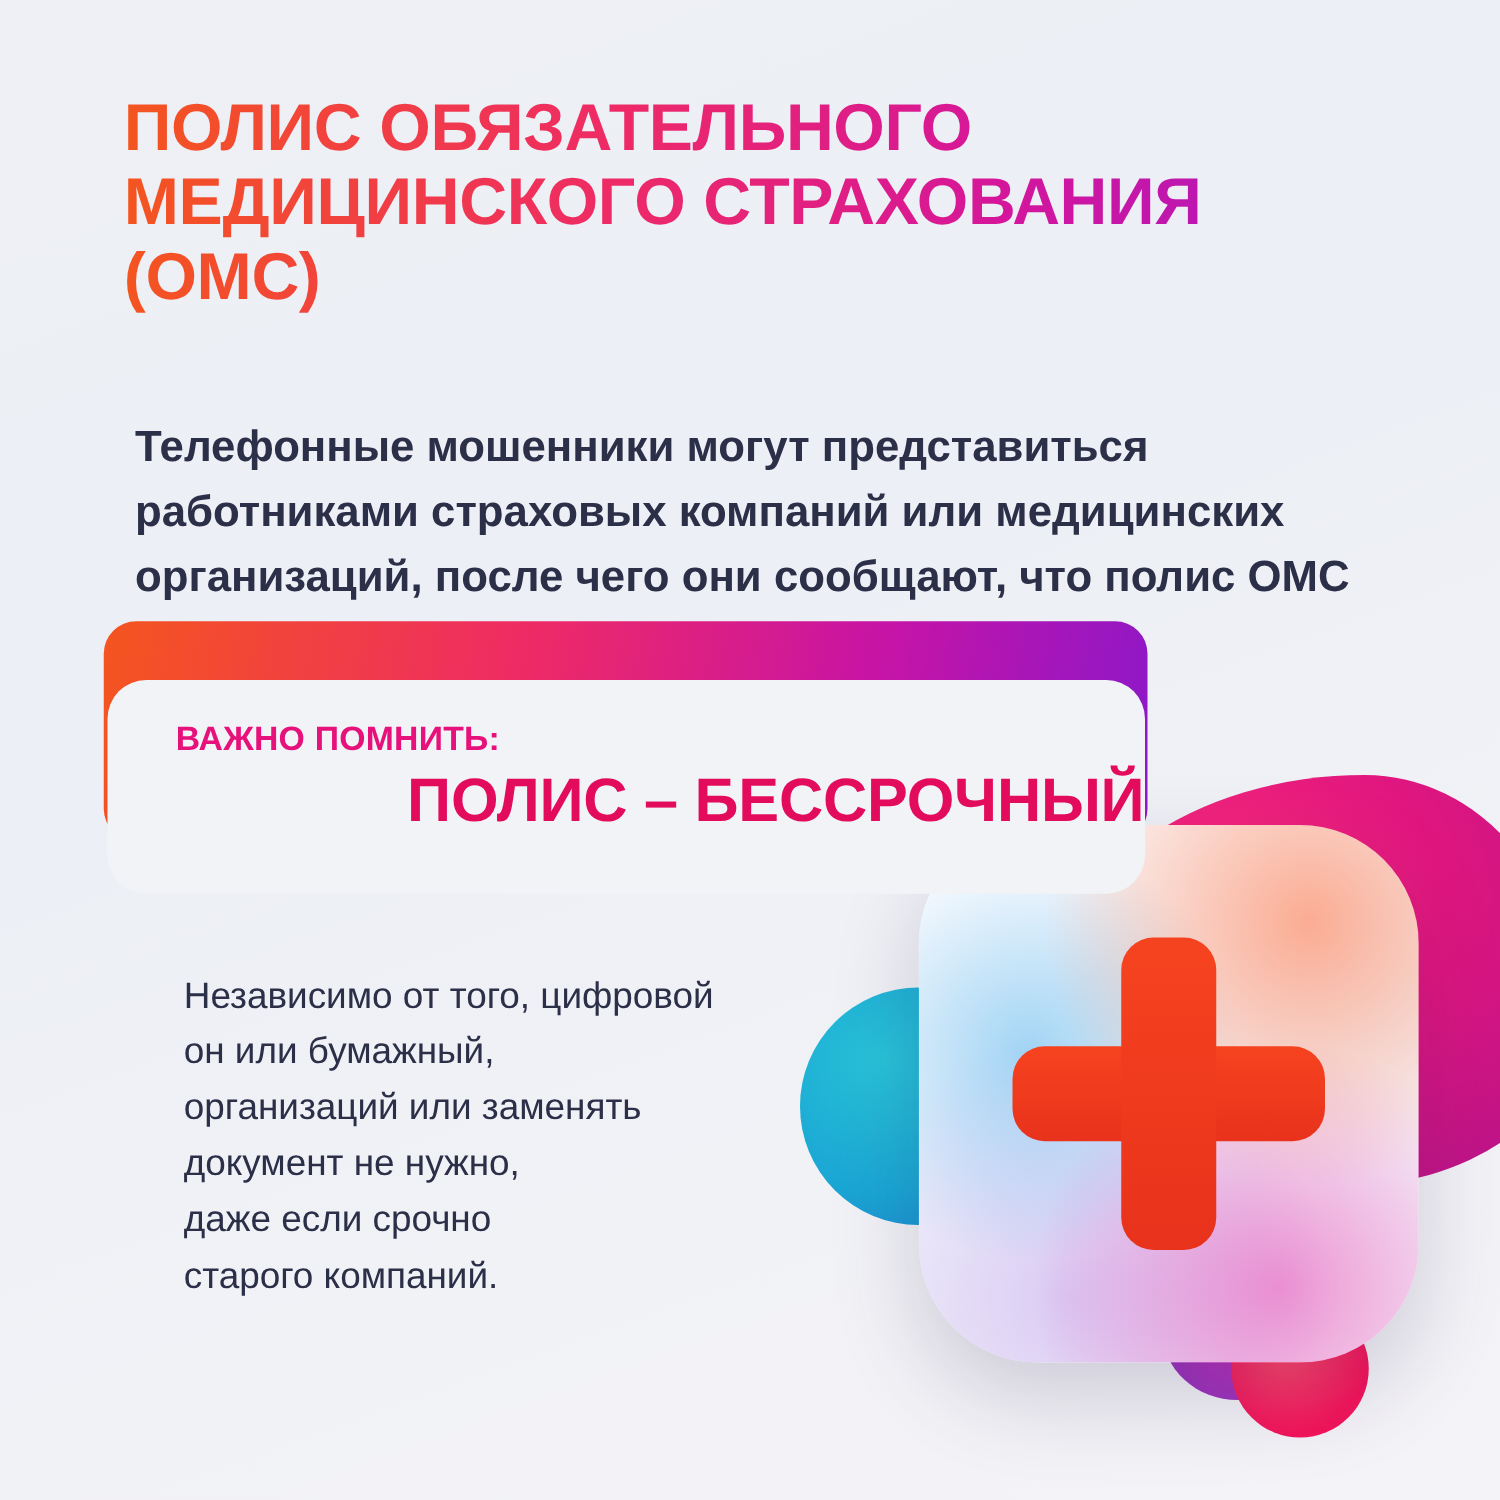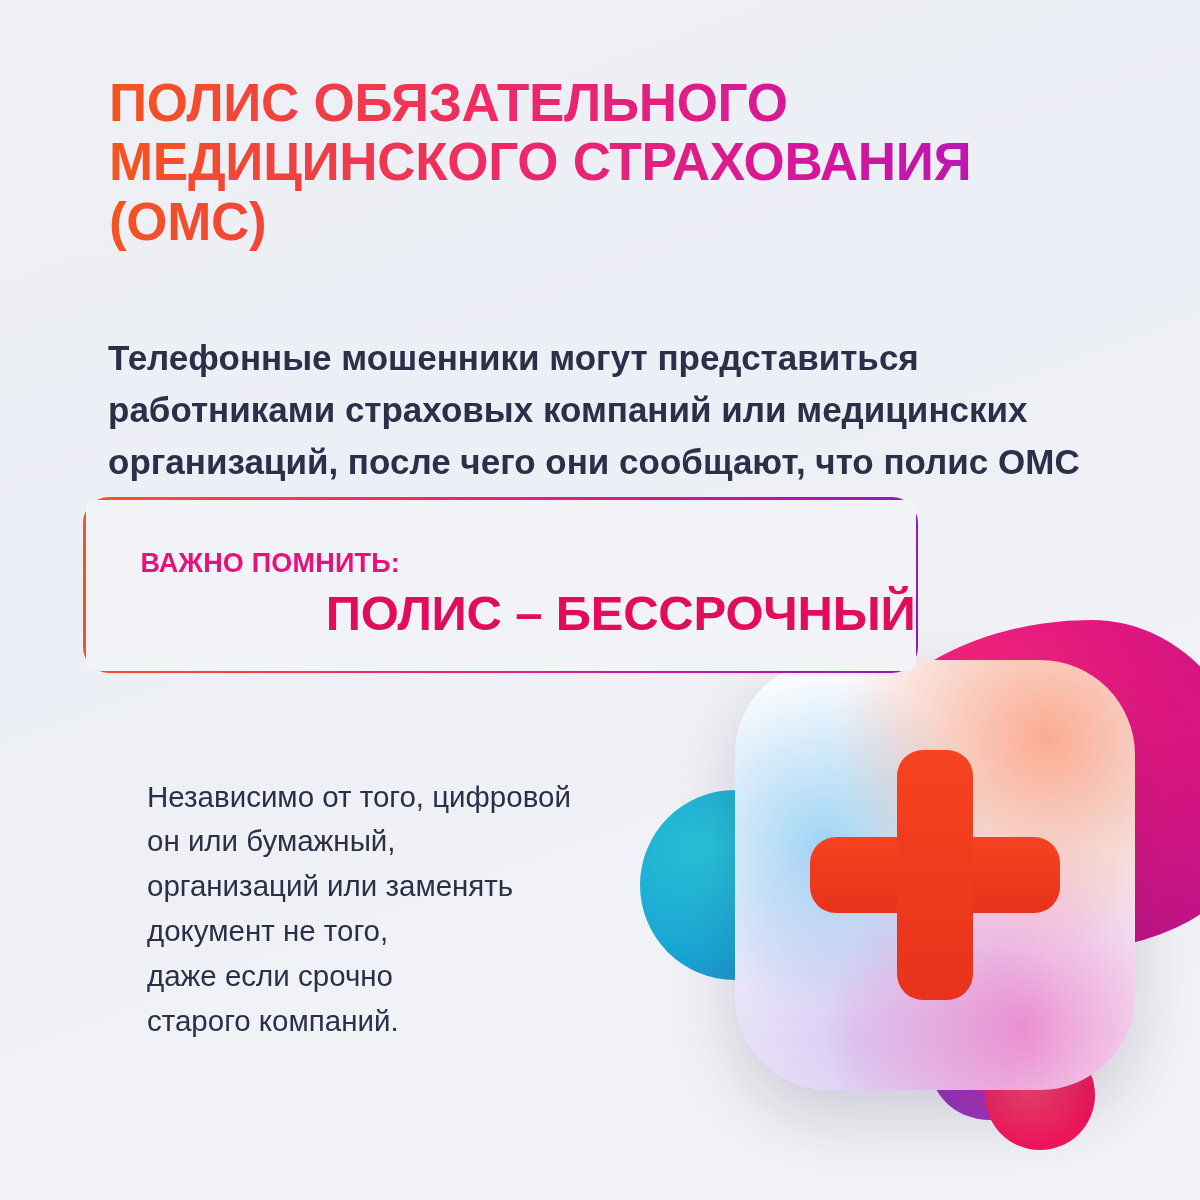--- a/index.html
+++ b/index.html
@@ -106,21 +106,21 @@
   }
   .cross .bar-v {
     top: 0; left: 50%;
     height: 250px; width: 76px;
     transform: translateX(-50%);
   }
 
   
   .title {
     position: absolute;
-    left: 109px;
+    left: 99px;
     top: 38px;
     width: 1030px;
     font-size: 53px;
     font-weight: 700;
     line-height: 1.12;
     letter-spacing: -0.3px;
     background: linear-gradient(90deg, #f4551f 0%, #ee2a66 38%, #d5169b 68%, #a317c6 100%);
     -webkit-background-clip: text;
     background-clip: text;
     color: transparent;
@@ -147,24 +147,25 @@
     width: 835px;
     height: 176px;
     border-radius: 26px;
     padding: 2.5px;
     background: linear-gradient(100deg, #f4551f 0%, #ee2a66 40%, #c714a5 72%, #8b18c9 100%);
     box-sizing: border-box;
   }
   .highlight-inner {
     width: 100%;
     height: 100%;
-    border-radius: 8px;
+    border-radius: 31px;
     background: #f1f3f7;
     box-sizing: border-box;
-    padding: 48px 0 0 55px;
+    padding: 32px 0 0 55px;
+    margin-top: 44px;
   }
   .hl-small {
     font-size: 27px;
     font-weight: 700;
     color: #e6117b;
     letter-spacing: 0.2px;
     text-transform: uppercase;
   }
   .hl-big {
     margin-top: 6px;
@@ -217,18 +218,18 @@
     <div class="highlight-inner">
       <div class="hl-small">ВАЖНО ПОМНИТЬ:</div>
       <div class="hl-big">ПОЛИС – БЕССРОЧНЫЙ</div>
     </div>
   </div>
 
   <p class="outro">
     <span class="line">Независимо от того, цифровой</span>
     <span class="line">он или бумажный,</span>
     <span class="line">организаций или заменять</span>
-    <span class="line">документ не того,</span>
+    <span class="line">документ не нужно,</span>
     <span class="line">даже если срочно</span>
     <span class="line">старого компаний.</span>
   </p>
 
 </div>
 
 </body></html>

